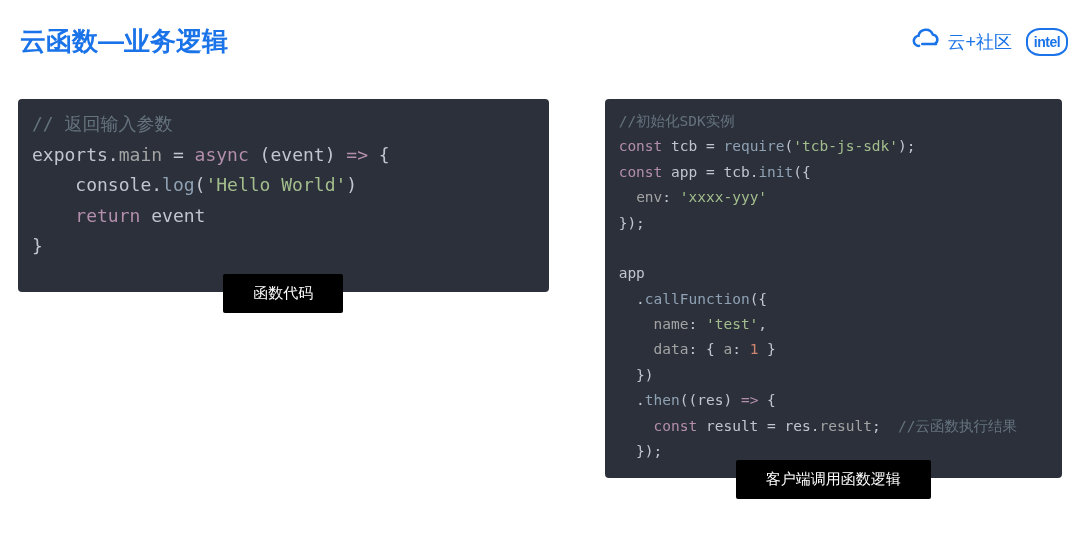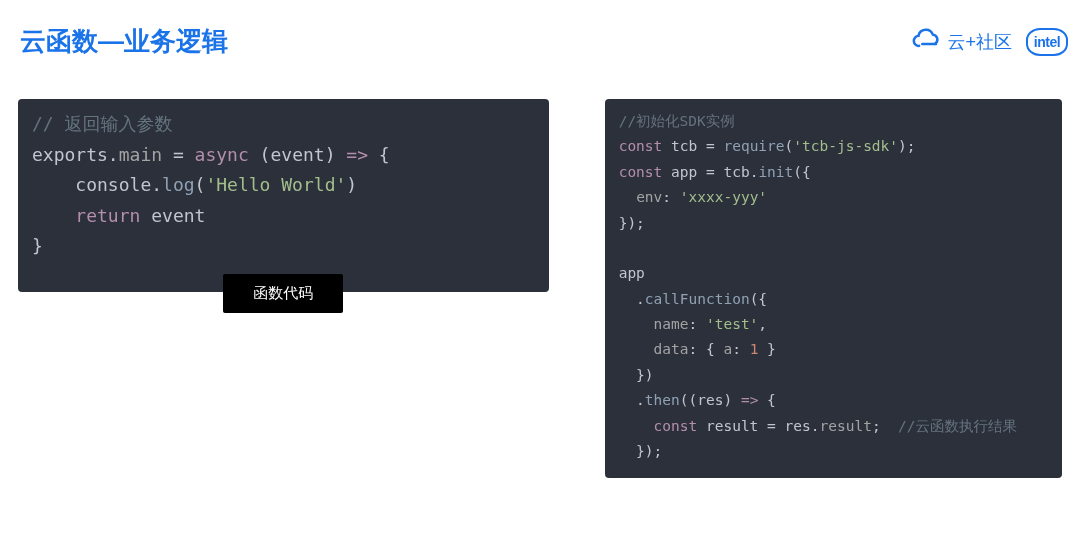--- a/index.html
+++ b/index.html
@@ -135,15 +135,16 @@
 <span class="c-punc">});</span>
 <span></span>
 <span class="c-ident">app</span>
 <span class="c-punc">  .</span><span class="c-func">callFunction</span><span class="c-punc">({</span>
 <span>    </span><span class="c-prop">name</span><span class="c-punc">: </span><span class="c-string">'test'</span><span class="c-punc">,</span>
 <span>    </span><span class="c-prop">data</span><span class="c-punc">: { </span><span class="c-prop">a</span><span class="c-punc">: </span><span class="c-number">1</span><span class="c-punc"> }</span>
 <span class="c-punc">  })</span>
 <span class="c-punc">  .</span><span class="c-func">then</span><span class="c-punc">((</span><span class="c-ident">res</span><span class="c-punc">) </span><span class="c-arrow">=&gt;</span><span class="c-punc"> {</span>
 <span>    </span><span class="c-storage">const</span><span> </span><span class="c-ident">result</span><span class="c-punc"> = </span><span class="c-ident">res</span><span class="c-punc">.</span><span class="c-prop">result</span><span class="c-punc">;  </span><span class="c-comment">//云函数执行结果</span>
 <span class="c-punc">  });</span></div>
+    <div class="badge">客户端调用函数逻辑</div>
   </div>
 
 </div>
 
 </body></html>

